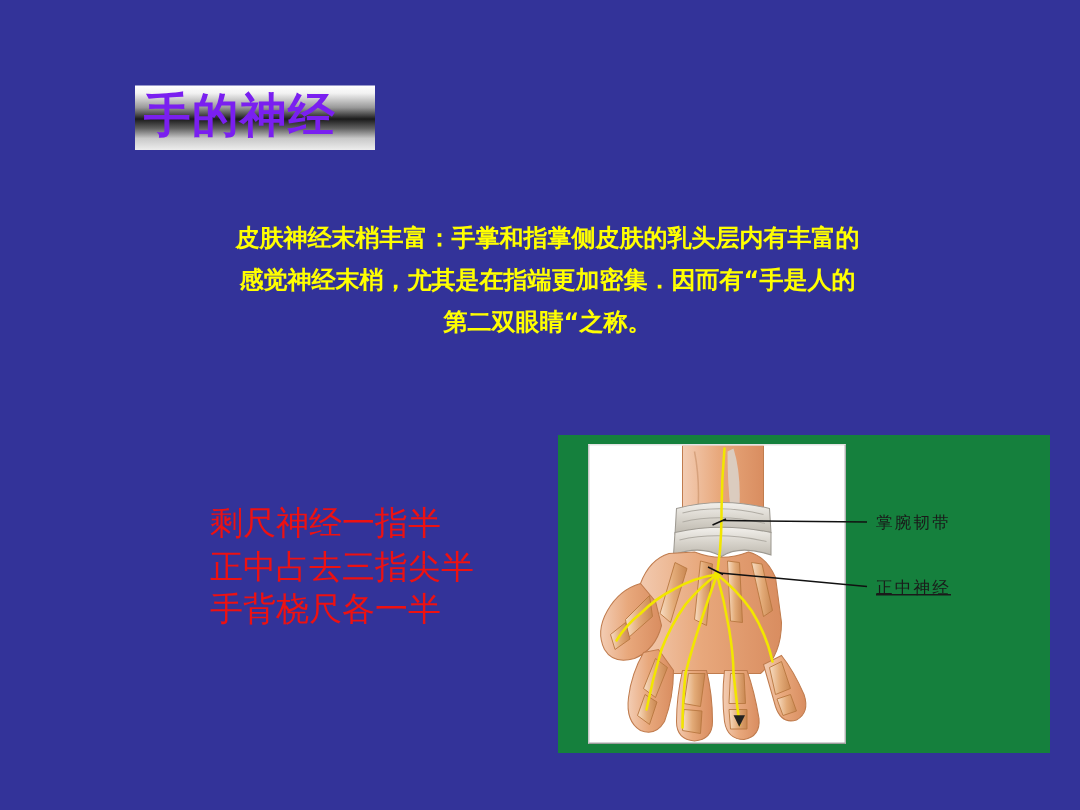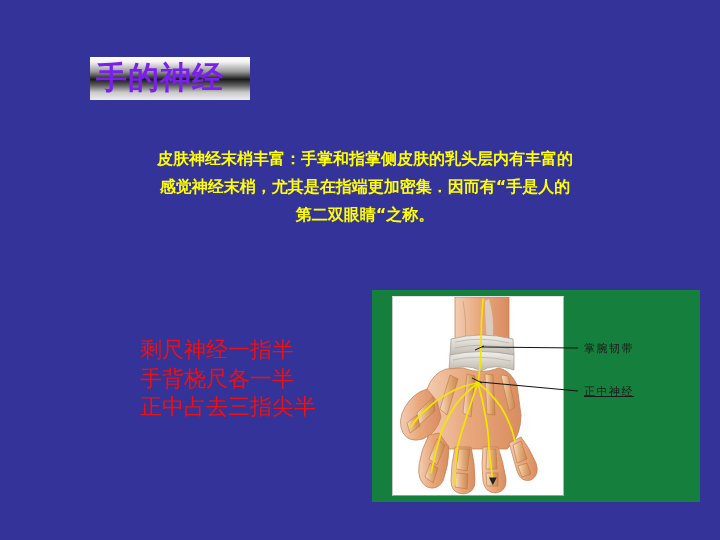--- a/index.html
+++ b/index.html
@@ -136,22 +136,22 @@
 
 <div id="slide">
 
   <div id="title-band"></div>
   <div id="title-text">手的神经</div>
 
   <div id="body-paragraph">皮肤神经末梢丰富：手掌和指掌侧皮肤的乳头层内有丰富的感觉神经末梢，尤其是在指端更加密集．因而有“手是人的第二双眼睛“之称。</div>
 
   <div id="verse-block">
     <div class="verse-line">剩尺神经一指半</div>
+    <div class="verse-line">正中占去三指尖半</div>
     <div class="verse-line">手背桡尺各一半</div>
-    <div class="verse-line">正中占去三指尖半</div>
   </div>
 
   <div id="figure-panel">
 
     <div id="figure-frame">
       <svg id="hand-svg" width="170" height="198" viewBox="0 0 170 198">
         <defs>
           <linearGradient id="skinG" x1="0" y1="0" x2="1" y2="0">
             <stop offset="0%" stop-color="#f3cdb4"></stop>
             <stop offset="45%" stop-color="#e8a87c"></stop>

